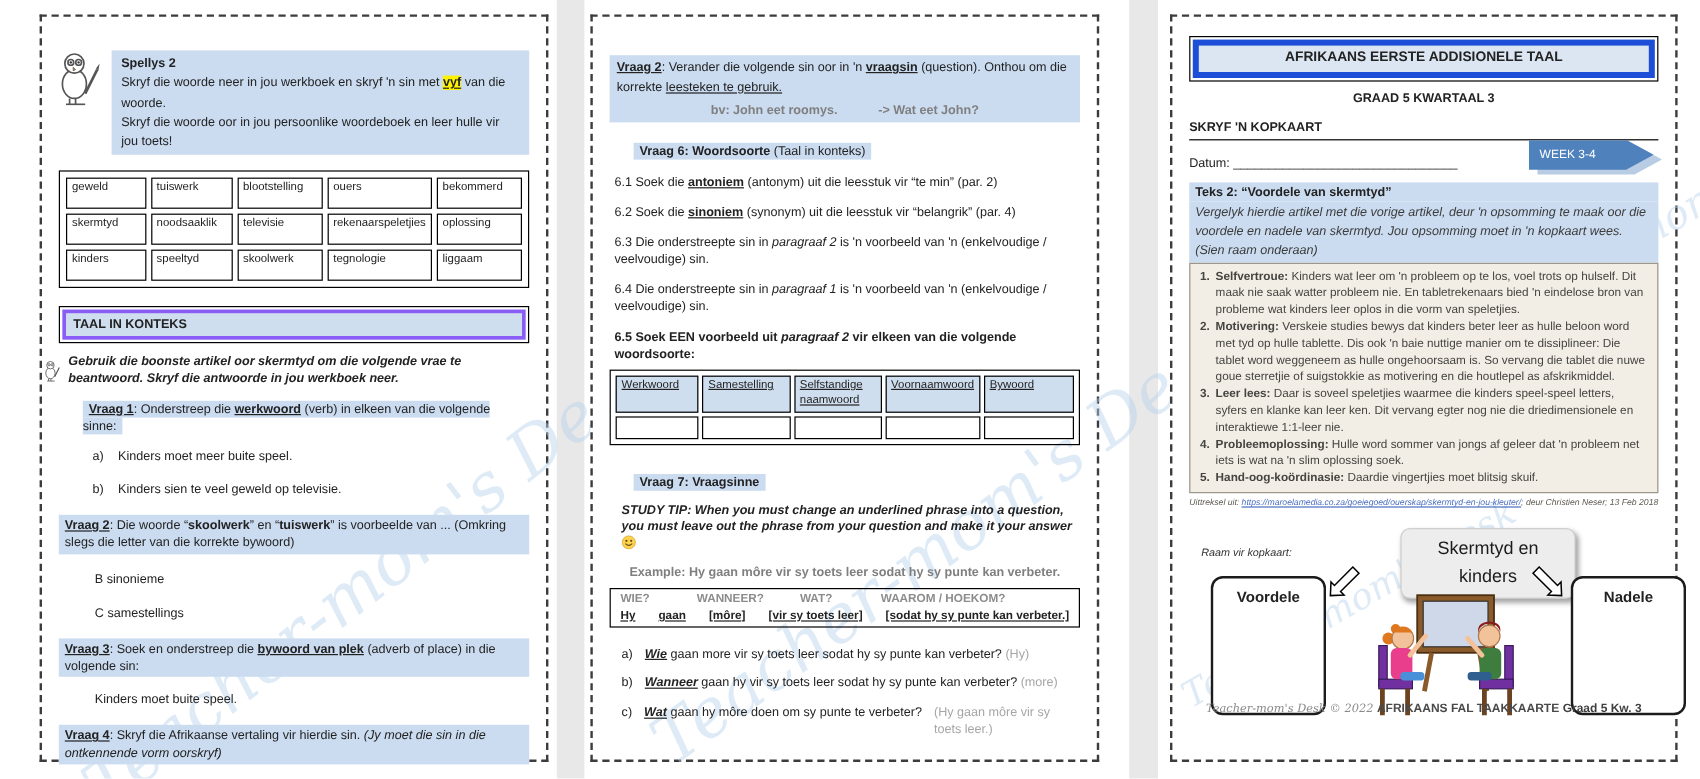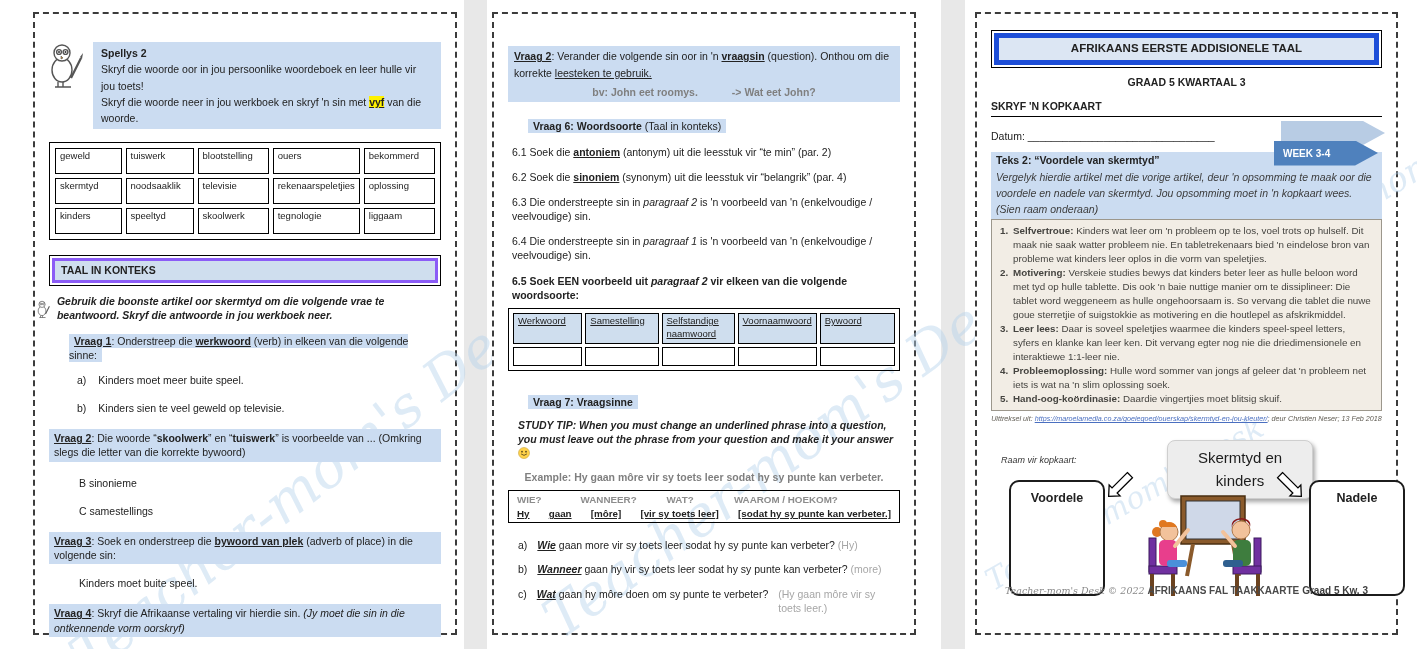--- a/index.html
+++ b/index.html
@@ -93,22 +93,22 @@
   .maparrow{position:absolute;width:34px;height:34px;}
   .maparrow.left{left:110px;top:42px;}
   .maparrow.right{left:284px;top:42px;transform:scaleX(-1);}
   .clipart{position:absolute;left:152px;top:66px;}
   
   .weekwrap{position:absolute;right:-4px;top:42px;width:112px;height:27px;}
   .week-echo{position:absolute;left:7px;top:4px;width:104px;height:25px;background:#b8cce4;
              clip-path:polygon(0 0,78% 0,100% 50%,78% 100%,0 100%);}
   .week-fg{position:absolute;left:0;top:0;width:104px;height:25px;background:#4f81bd;
            clip-path:polygon(0 0,78% 0,100% 50%,78% 100%,0 100%);
-           color:#fff;font-weight:bold;font-size:10px;line-height:25px;padding-left:9px;
-           box-sizing:border-box;margin-top:24px;}
+           color:#fff;font-weight:normal;font-size:10px;line-height:25px;padding-left:9px;
+           box-sizing:border-box;}
   .p3subwrap{position:relative;}
   svg{display:block;}
   .inline-svg{display:inline-block;vertical-align:-2px;}
 </style>
 </head>
 <body>
 
 <div class="canvas">
   <div class="gap" style="left:464px;width:23px;"></div>
   <div class="gap" style="left:941px;width:24px;"></div>
@@ -127,22 +127,22 @@
           </g>
           <circle cx="10" cy="10" r="1" fill="#333"></circle>
             <circle cx="16.5" cy="10" r="1" fill="#333"></circle>
           <path d="M12 14 l2 2 l-2 1 z" fill="#c98a2b" stroke="#555" stroke-width=".6"></path>
           <path d="M22 36 L32 16" stroke="#555" stroke-width="2.2"></path>
           <path d="M31 15 l3 -4 l-1 6 z" fill="#555"></path>
           <path d="M9 40 v5 M14 40 v5 M6 45 h16" stroke="#555" stroke-width="1.4"></path>
         </svg>
         <div class="spellys-text hl">
           <div class="b">Spellys 2</div>
+          <div><span>Skryf die woorde neer in jou werkboek en skryf 'n sin met </span><span class="vyf">vyf</span><span> van die woorde.</span></div>
           <div>Skryf die woorde oor in jou persoonlike woordeboek en leer hulle vir jou toets!</div>
-          <div><span>Skryf die woorde neer in jou werkboek en skryf 'n sin met </span><span class="vyf">vyf</span><span> van die woorde.</span></div>
         </div>
       </div>
 
       <div class="wtable-wrap">
         <table class="wtable">
             <tbody>
           <tr>
             <td style="width:19%">geweld</td>
             <td style="width:19%">tuiswerk</td>
             <td style="width:20%">blootstelling</td>

